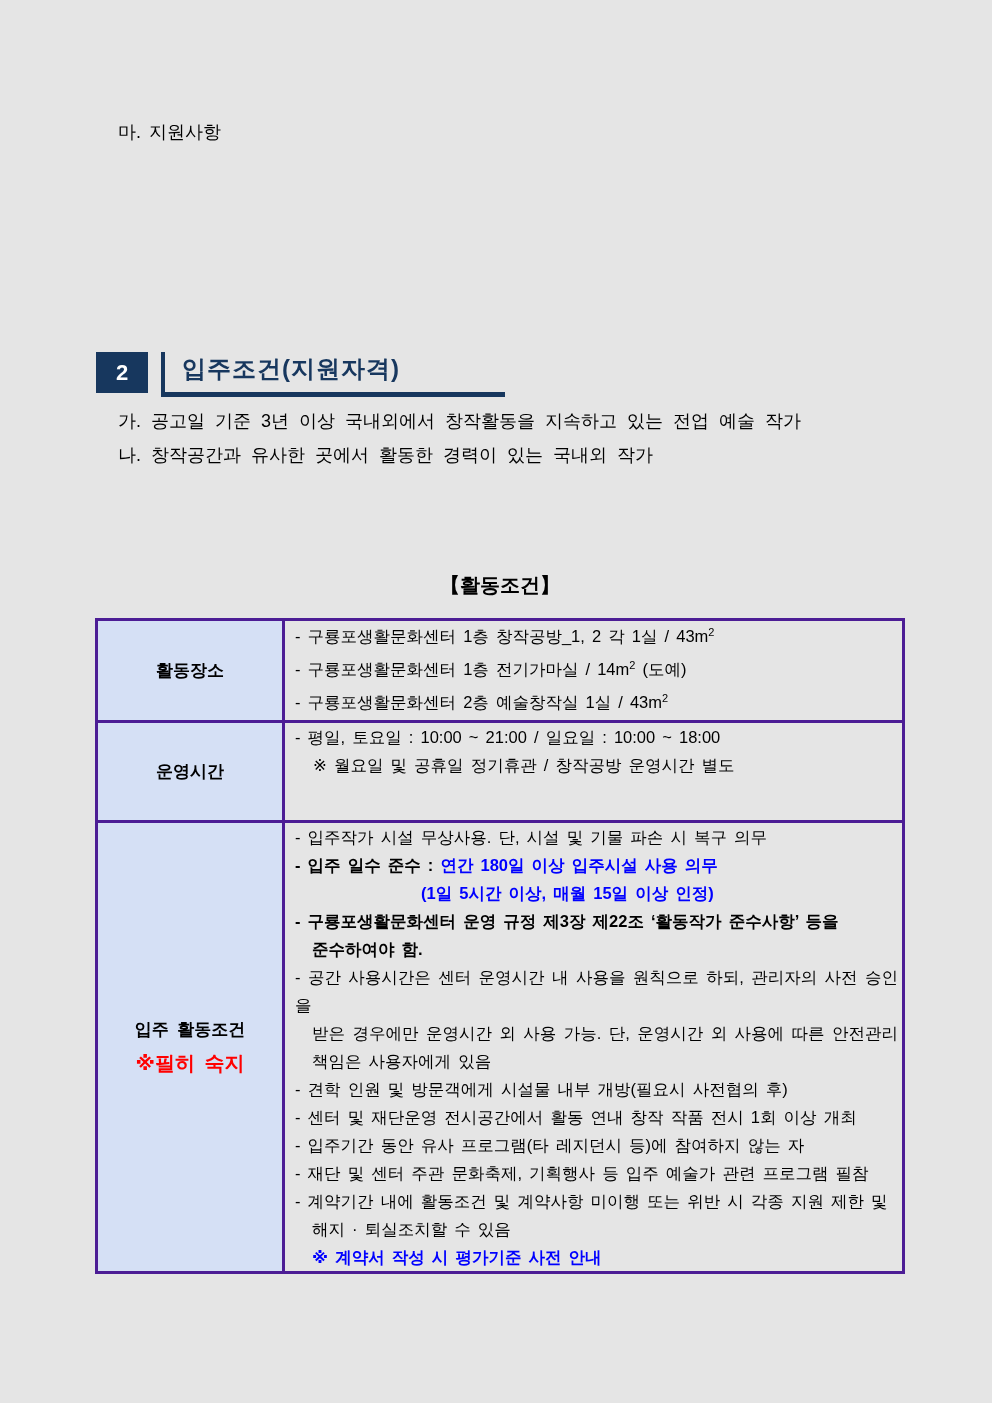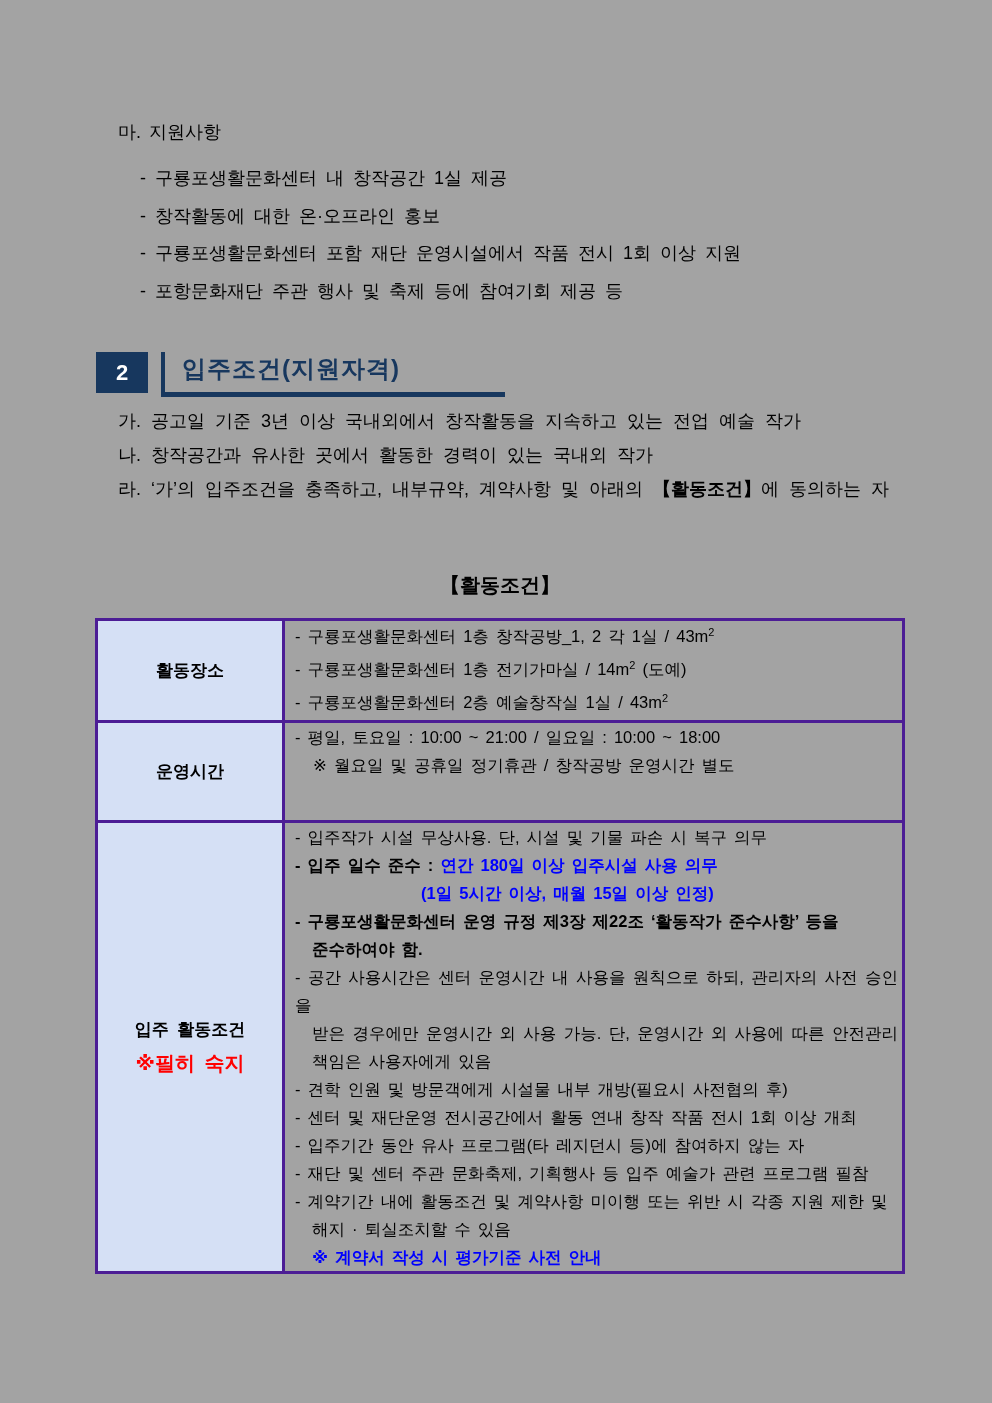--- a/index.html
+++ b/index.html
@@ -1,20 +1,20 @@
 <!DOCTYPE html>
 <html style="--navy: #17375E; --cell-bg: #D5E0F5; --blue: #0000FF; --red: #FF0000;"><head>
 <meta charset="utf-8">
 <style>
   * { margin:0; padding:0; box-sizing:border-box; }
   html,body { background:#ffffff; }
   .page {
     position:relative;
     width:992px; height:1403px;
-    background:#a3a3a3;
+    background:#e5e5e5;
     font-family:"Liberation Sans","DejaVu Sans",sans-serif;
     color:#000;
     overflow:hidden;
   }
   .ln { white-space:pre-wrap; }
   .ln span.b  { font-weight:bold; }
   .ln span.bb { font-weight:bold; color:var(--blue); }
   .ln span.sup { font-size:11px; position:relative; top:-6px; }
   .ln.j { text-align:justify; text-align-last:justify; }
 
@@ -87,38 +87,31 @@
   td.c-hours .ln { line-height:28px; }
   td.c-cond   { height:445px; padding-top:14px; }
   td.c-cond .ln { line-height:28px; }
 </style>
 </head>
 <body>
 
 <div class="page">
 
   <div class="support-title">마. 지원사항</div>
-  <div class="support-list">
-      <div class="ln"><span>- 구룡포생활문화센터 내 창작공간 1실 제공</span></div>
-      <div class="ln"><span>- 창작활동에 대한 온·오프라인 홍보</span></div>
-      <div class="ln"><span>- 구룡포생활문화센터 포함 재단 운영시설에서 작품 전시 1회 이상 지원</span></div>
-      <div class="ln"><span>- 포항문화재단 주관 행사 및 축제 등에 참여기회 제공 등</span></div>
-    </div>
 
   <div class="sec2">
     <div class="numbox">2</div>
     <div class="sec2-titlebar">
       <span>입주조건(지원자격)</span>
     </div>
   </div>
 
   <div class="elig-list">
       <div class="ln"><span>가. 공고일 기준 3년 이상 국내외에서 창작활동을 지속하고 있는 전업 예술 작가</span></div>
       <div class="ln"><span>나. 창작공간과 유사한 곳에서 활동한 경력이 있는 국내외 작가</span></div>
-      <div class="ln"><span>라. ‘가’의 입주조건을 충족하고, 내부규약, 계약사항 및 아래의 </span><span class="b">【활동조건】</span><span>에 동의하는 자</span></div>
     </div>
 
   <div class="tbl-title">【활동조건】</div>
 
   <table class="act">
     <tbody>
         <tr>
       <th>
         <div>활동장소</div>
       </th>

